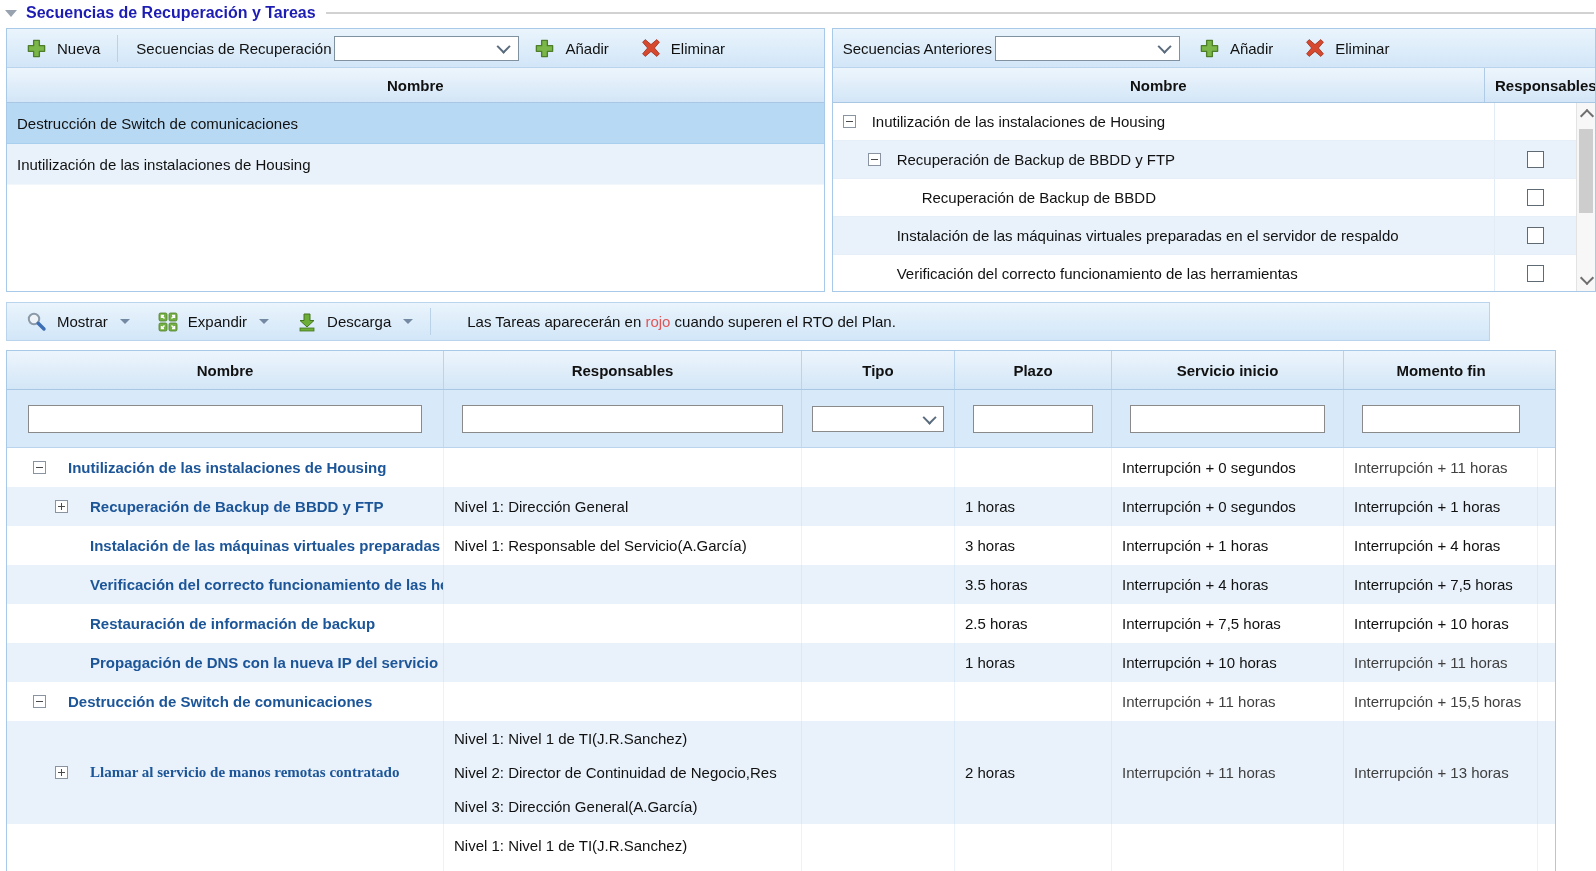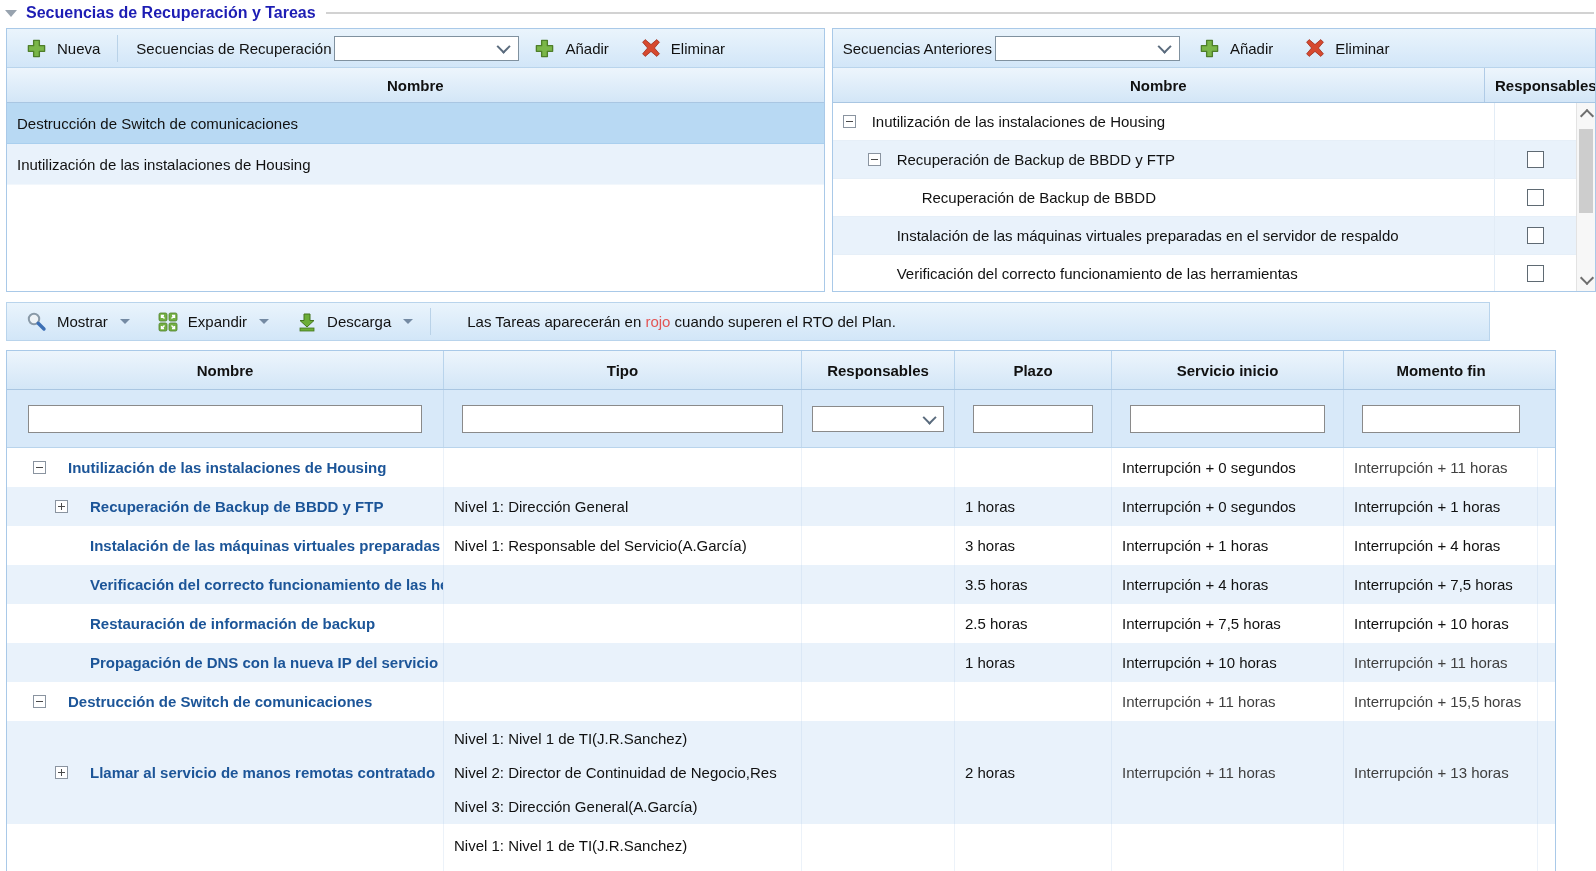--- a/index.html
+++ b/index.html
@@ -266,22 +266,22 @@
   </button>
   <span class="tb-sep"></span>
   <span class="notice">
     <span>Las Tareas aparecerán en </span><span style="color:#e25555;">rojo</span><span> cuando superen el RTO del Plan.</span>
   </span>
 </div>
 
 <div class="tasks-table">
   <div class="trow th-row" id="task-headers">
       <div class="th-cell">Nombre</div>
+      <div class="th-cell">Responsables</div>
       <div class="th-cell">Tipo</div>
-      <div class="th-cell">Responsables</div>
       <div class="th-cell">Plazo</div>
       <div class="th-cell">Servicio inicio</div>
       <div class="th-cell">Momento fin</div>
     </div>
   <div class="trow filter-row">
     <div class="f-cell wide">
         <input class="f-input" style="">
       </div>
     <div class="f-cell">
         <input class="f-input" style="">
@@ -377,21 +377,21 @@
           <span class="expander"></span>
           <span class="tree-name">Destrucción de Switch de comunicaciones</span>
         </div>
         <div class="tcell c-resp"></div>
         <div class="tcell c-tipo"></div>
         <div class="tcell c-plazo"></div>
         <div class="tcell c-ini alert">Interrupción + 11 horas</div>
         <div class="tcell c-fin alert">Interrupción + 15,5 horas</div>
       </div>
       <div class="trow task-row shade tall">
-        <div class="tcell c-name" style="padding-left: 48px;">
+        <div class="tcell c-name" style="padding-left: 48px; font-family: Liberation Serif, serif;">
           <span class="expander plus"></span>
           <span class="tree-name">Llamar al servicio de manos remotas contratado</span>
         </div>
         <div class="tcell c-resp">
           <div class="resp-line">Nivel 1: Nivel 1 de TI(J.R.Sanchez)</div>
           <div class="resp-line">Nivel 2: Director de Continuidad de Negocio,Res</div>
           <div class="resp-line">Nivel 3: Dirección General(A.García)</div>
         </div>
         <div class="tcell c-tipo"></div>
         <div class="tcell c-plazo">2 horas</div>

